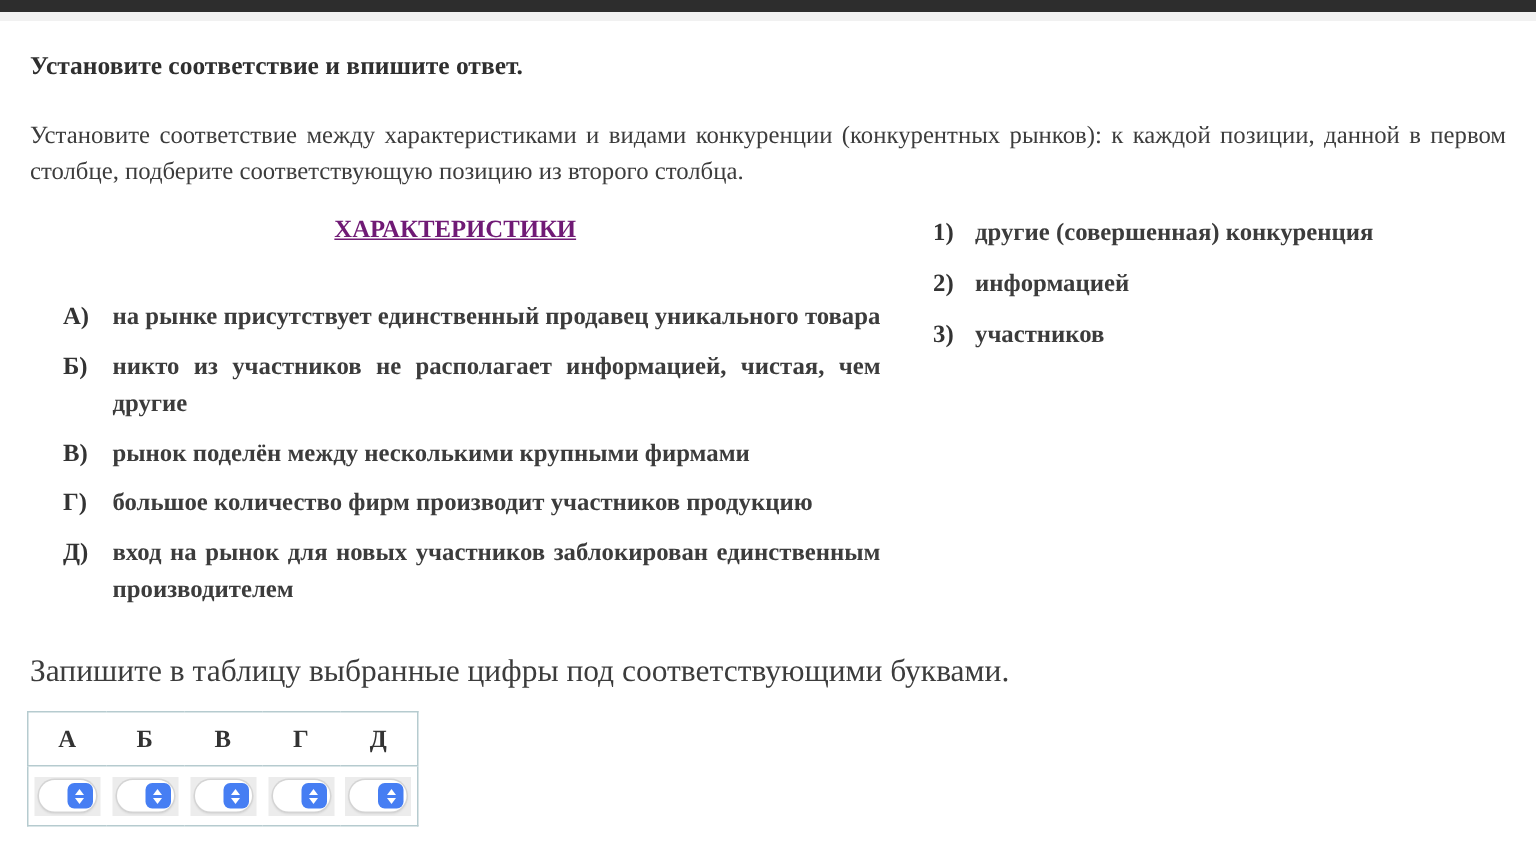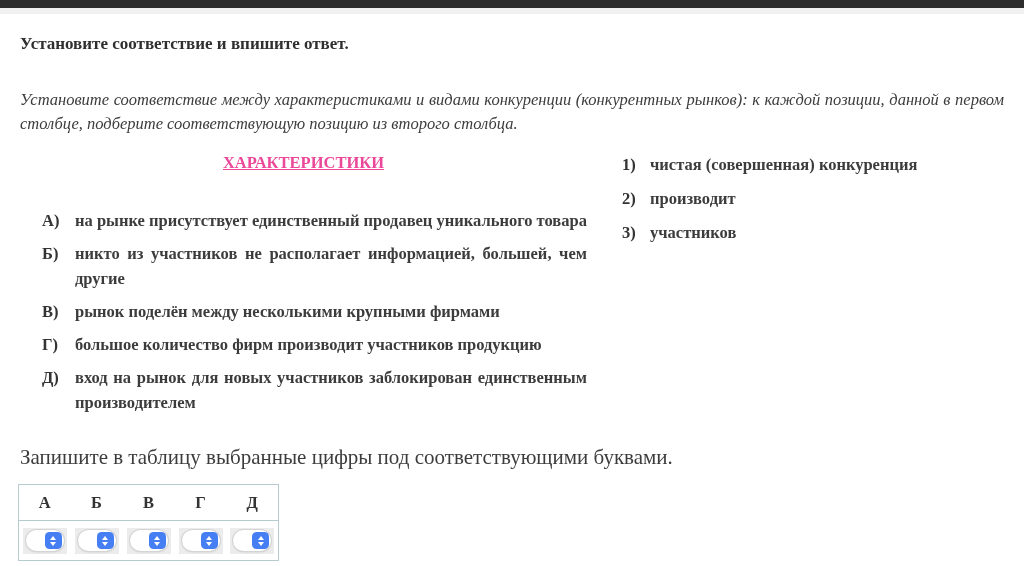--- a/index.html
+++ b/index.html
@@ -19,38 +19,37 @@
     height: 556px;
     padding: 14px 20px 20px 20px;
   }
   .page-title {
     font-size: 17px;
     font-weight: bold;
     color: #2f2f2f;
     margin: 6px 0 0 0;
   }
   .task-instruction {
-    margin-top: 34px;
+    margin-top: 24px;
     font-size: 16.5px;
     line-height: 24px;
     text-align: justify;
     width: 984px;
-    font-style: italic;
   }
   .cols { display: flex; margin-top: 13px; }
   .col-left  { width: 567px; }
   .col-right { width: 392px; margin-left: 25px; }
   .col-header {
     font-size: 16.5px;
     font-weight: bold;
     text-decoration: underline;
     text-align: center;
     line-height: 27px;
     min-height: 56px;
-    color: #ec4899;
+    color: #701a75;
   }
   .match-list { margin-top: 3px; }
   .match-item {
     display: flex;
     margin-bottom: 8px;
     font-size: 16.5px;
     line-height: 25px;
   }
   .col-left .match-item { padding-left: 22px; }
   .col-right .match-item { padding-left: 10px; margin-bottom: 9px; }
@@ -146,46 +145,46 @@
 
     <div class="col-left">
       <div class="col-header">ХАРАКТЕРИСТИКИ</div>
       <div class="match-list">
         <div class="match-item">
           <span class="item-label">А)</span>
           <span class="item-text">на рынке присутствует единственный продавец уникального товара</span>
         </div>
         <div class="match-item">
           <span class="item-label">Б)</span>
-          <span class="item-text">никто из участников не располагает информацией, большей, чем другие</span>
+          <span class="item-text">никто из участников не располагает информацией, чистая, чем другие</span>
         </div>
         <div class="match-item">
           <span class="item-label">В)</span>
           <span class="item-text">рынок поделён между несколькими крупными фирмами</span>
         </div>
         <div class="match-item">
           <span class="item-label">Г)</span>
           <span class="item-text">большое количество фирм производит участников продукцию</span>
         </div>
         <div class="match-item">
           <span class="item-label">Д)</span>
           <span class="item-text">вход на рынок для новых участников заблокирован единственным производителем</span>
         </div>
       </div>
     </div>
 
     <div class="col-right">
       <div class="match-list">
         <div class="match-item">
           <span class="item-label">1)</span>
-          <span class="item-text">чистая (совершенная) конкуренция</span>
+          <span class="item-text">другие (совершенная) конкуренция</span>
         </div>
         <div class="match-item">
           <span class="item-label">2)</span>
-          <span class="item-text">производит</span>
+          <span class="item-text">информацией</span>
         </div>
         <div class="match-item">
           <span class="item-label">3)</span>
           <span class="item-text">участников</span>
         </div>
       </div>
     </div>
 
   </div>
 

